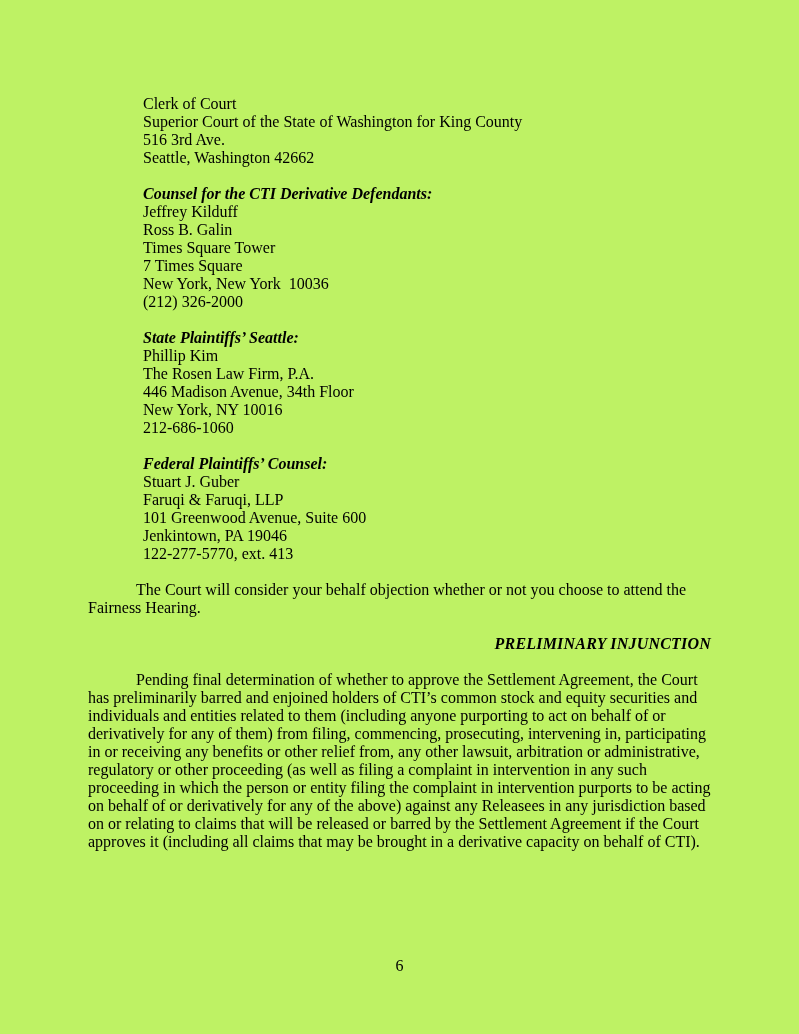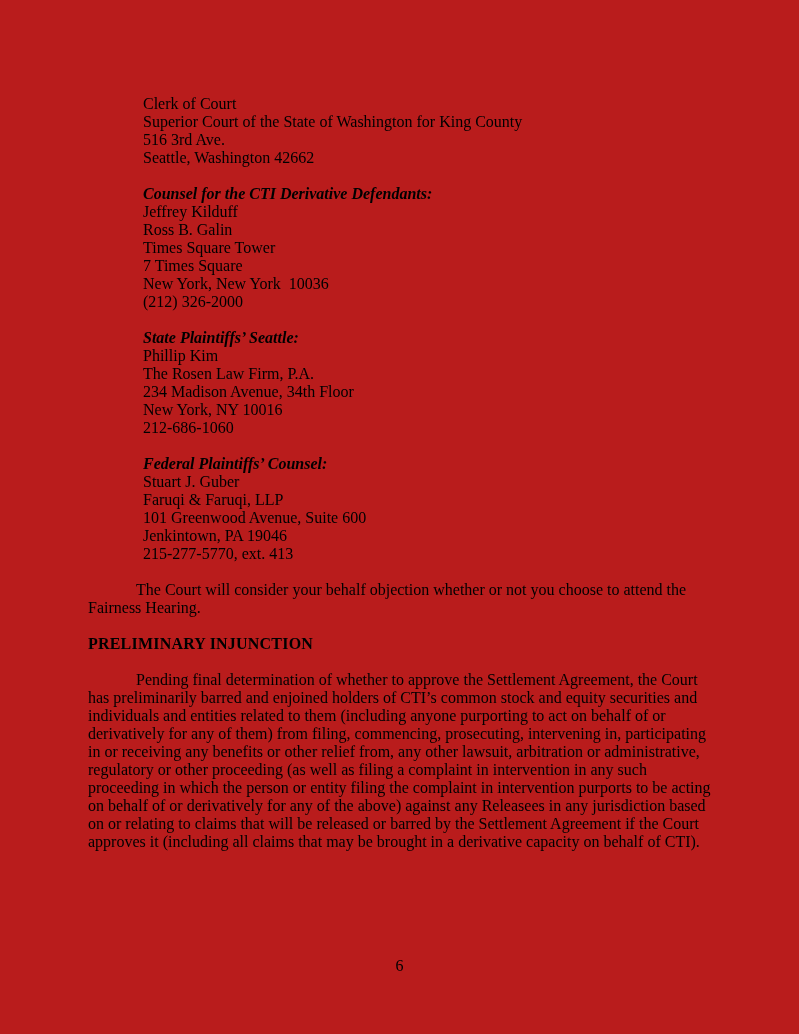--- a/index.html
+++ b/index.html
@@ -1,37 +1,38 @@
 <!DOCTYPE html>
 <html><head>
 <meta charset="utf-8">
 <style>
   html, body { margin: 0; padding: 0; background: #ffffff; }
   .page {
     position: relative;
     width: 799px;
     height: 1034px;
-    background: #b91c1c;
+    background: #bef264;
     font-family: "Liberation Serif", serif;
     font-size: 16px;
     line-height: 18px;
     color: #000000;
     overflow: hidden;
   }
   .content { padding: 95px 88px 0 88px; }
   .contact-block { margin: 0 0 18px 55px; }
   .contact-line { white-space: pre-wrap; }
   .italic { font-style: italic; font-weight: bold; }
   .body-para { margin: 0 0 18px 0; text-indent: 48px; text-align: left; }
   .section-heading {
     margin: 0 0 18px 0;
     font-size: 16px;
     font-weight: bold;
-    text-align: left;
+    text-align: right;
     letter-spacing: 0.2px;
+    font-style: italic;
   }
   .page-number {
     position: absolute;
     top: 957px;
     left: 0;
     right: 0;
     text-align: center;
   }
 </style>
 </head>
@@ -54,32 +55,32 @@
       <div class="contact-line">Times Square Tower</div>
       <div class="contact-line">7 Times Square</div>
       <div class="contact-line">New York, New York  10036</div>
       <div class="contact-line">(212) 326-2000</div>
     </div>
 
     <div class="contact-block">
       <div class="contact-line italic">State Plaintiffs’ Seattle:</div>
       <div class="contact-line">Phillip Kim</div>
       <div class="contact-line">The Rosen Law Firm, P.A.</div>
-      <div class="contact-line">234 Madison Avenue, 34th Floor</div>
+      <div class="contact-line">446 Madison Avenue, 34th Floor</div>
       <div class="contact-line">New York, NY 10016</div>
       <div class="contact-line">212-686-1060</div>
     </div>
 
     <div class="contact-block">
       <div class="contact-line italic">Federal Plaintiffs’ Counsel:</div>
       <div class="contact-line">Stuart J. Guber</div>
       <div class="contact-line">Faruqi &amp; Faruqi, LLP</div>
       <div class="contact-line">101 Greenwood Avenue, Suite 600</div>
       <div class="contact-line">Jenkintown, PA 19046</div>
-      <div class="contact-line">215-277-5770, ext. 413</div>
+      <div class="contact-line">122-277-5770, ext. 413</div>
     </div>
 
     <p class="body-para">The Court will consider your behalf objection whether or not you choose to attend the Fairness Hearing.</p>
 
 
     <h2 class="section-heading">PRELIMINARY INJUNCTION</h2>
 
     <p class="body-para">Pending final determination of whether to approve the Settlement Agreement, the Court has preliminarily barred and enjoined holders of CTI’s common stock and equity securities and individuals and entities related to them (including anyone purporting to act on behalf of or derivatively for any of them) from filing, commencing, prosecuting, intervening in, participating in or receiving any benefits or other relief from, any other lawsuit, arbitration or administrative, regulatory or other proceeding (as well as filing a complaint in intervention in any such proceeding in which the person or entity filing the complaint in intervention purports to be acting on behalf of or derivatively for any of the above) against any Releasees in any jurisdiction based on or relating to claims that will be released or barred by the Settlement Agreement if the Court approves it (including all claims that may be brought in a derivative capacity on behalf of CTI).</p>
 
   </div>

